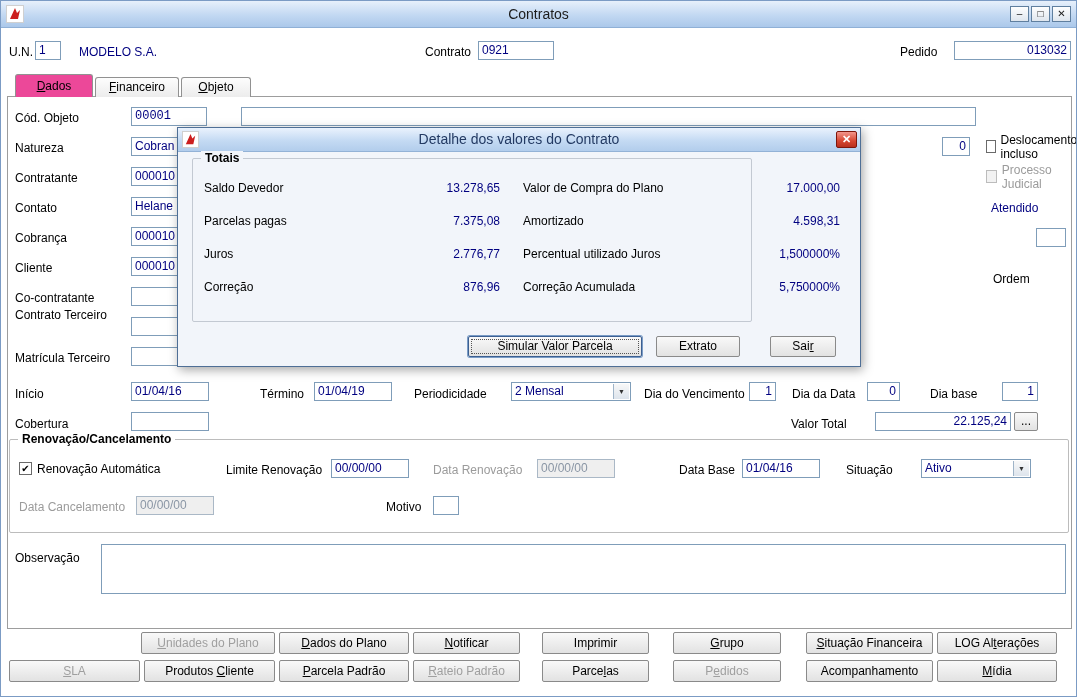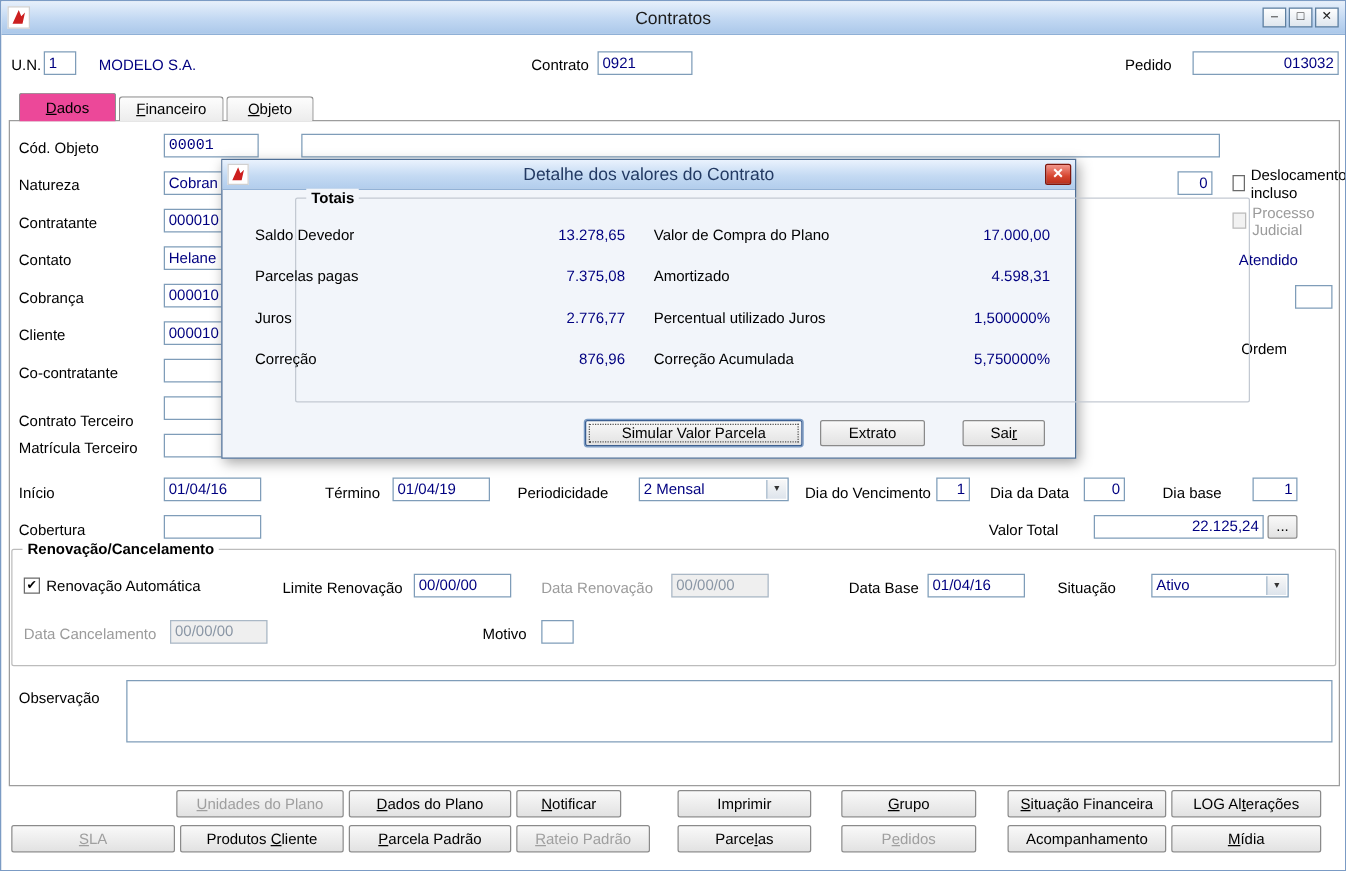--- a/index.html
+++ b/index.html
@@ -63,22 +63,22 @@
                   border-bottom:1px solid #93b2d6; }
   .dlg-title { position:absolute; left:0; right:0; line-height:23px; text-align:center;
                font-size:14px; color:#233a63; }
   .dlg-icon { position:absolute; left:4px; top:3px; width:17px; height:17px; background:#fff;
               border:1px solid #d0d0d0; }
   .dlg-icon svg { width:100%; height:100%; display:block; }
   .dlg-close { position:absolute; right:3px; top:3px; width:21px; height:17px;
                background:linear-gradient(#f2968c,#d6452f 60%,#b9301d);
                border:1px solid #7e160b; border-radius:2px; color:#fff; font-weight:bold;
                font-size:11px; line-height:15px; text-align:center; }
-  .dlg-group { position:absolute; left:14px; top:30px; width:764px; height:164px;
-               border:1px solid #c3c9d2; border-radius:2px;margin-left:44px; }
+  .dlg-group { position:absolute; left:14px; top:30px; width:560px; height:164px;
+               border:1px solid #c3c9d2; border-radius:2px; }
   .dlg-legend { background:#f2f5fa; }
   .dlg-val { color:#000080; text-align:right; position:absolute; height:16px; line-height:16px; font-size:12px; }
   .dlg-btn { height:21px; line-height:19px; }
   .dlg-btn.default { border-color:#3c5f91; box-shadow:0 0 0 1px #7a9cc6;
                      outline:1px dotted #555; outline-offset:-4px; }
 </style>
 </head>
 <body>
 
 <div class="window">
@@ -125,21 +125,21 @@
 
   <span class="lbl" style="left:14px;top:229px;">Cobrança</span>
   <span class="fld" style="left:130px;top:226px;width:310px;">000010</span>
 
   <span class="lbl" style="left:14px;top:259px;">Cliente</span>
   <span class="fld" style="left:130px;top:256px;width:310px;">000010</span>
 
   <span class="lbl" style="left:14px;top:289px;">Co-contratante</span>
   <span class="fld" style="left:130px;top:286px;width:310px;"></span>
 
-  <span class="lbl" style="left:14px;top:328px;">Contrato Terceiro</span>
+  <span class="lbl" style="left:14px;top:306px;">Contrato Terceiro</span>
   <span class="fld" style="left:130px;top:316px;width:110px;"></span>
 
   <span class="lbl" style="left:14px;top:349px;">Matrícula Terceiro</span>
   <span class="fld" style="left:130px;top:346px;width:110px;"></span>
 
   <span class="fld right" style="left:941px;top:136px;width:28px;">0</span>
   <span class="cb" style="left:985px;top:138px;">
     <span class="box"></span>
     <span class="t">Deslocamento incluso</span>
   </span>
@@ -194,21 +194,21 @@
   <span class="lbl gray" style="left:18px;top:498px;">Data Cancelamento</span>
   <span class="fld dis" style="left:135px;top:495px;width:78px;">00/00/00</span>
   <span class="lbl" style="left:385px;top:498px;">Motivo</span>
   <span class="fld" style="left:432px;top:495px;width:26px;"></span>
 
   <span class="lbl" style="left:14px;top:549px;">Observação</span>
   <div class="fld area" style="left:100px;top:543px;width:965px;"></div>
 
   <div class="btn dis" style="left:140px;top:631px;width:134px;"><u>U</u>nidades do Plano</div>
   <div class="btn" style="left:278px;top:631px;width:130px;"><u>D</u>ados do Plano</div>
-  <div class="btn" style="left:412px;top:631px;width:84px;"><u>N</u>otificar</div>
+  <div class="btn" style="left:412px;top:631px;width:107px;"><u>N</u>otificar</div>
   <div class="btn" style="left:541px;top:631px;width:107px;">Imprimir</div>
   <div class="btn" style="left:672px;top:631px;width:108px;"><u>G</u>rupo</div>
   <div class="btn" style="left:805px;top:631px;width:127px;"><u>S</u>ituação Financeira</div>
   <div class="btn" style="left:936px;top:631px;width:120px;">LOG Al<u>t</u>erações</div>
 
   <div class="btn dis" style="left:8px;top:659px;width:131px;"><u>S</u>LA</div>
   <div class="btn" style="left:143px;top:659px;width:131px;">Produtos <u>C</u>liente</div>
   <div class="btn" style="left:278px;top:659px;width:130px;"><u>P</u>arcela Padrão</div>
   <div class="btn dis" style="left:412px;top:659px;width:107px;"><u>R</u>ateio Padrão</div>
   <div class="btn" style="left:541px;top:659px;width:107px;">Parce<u>l</u>as</div>

